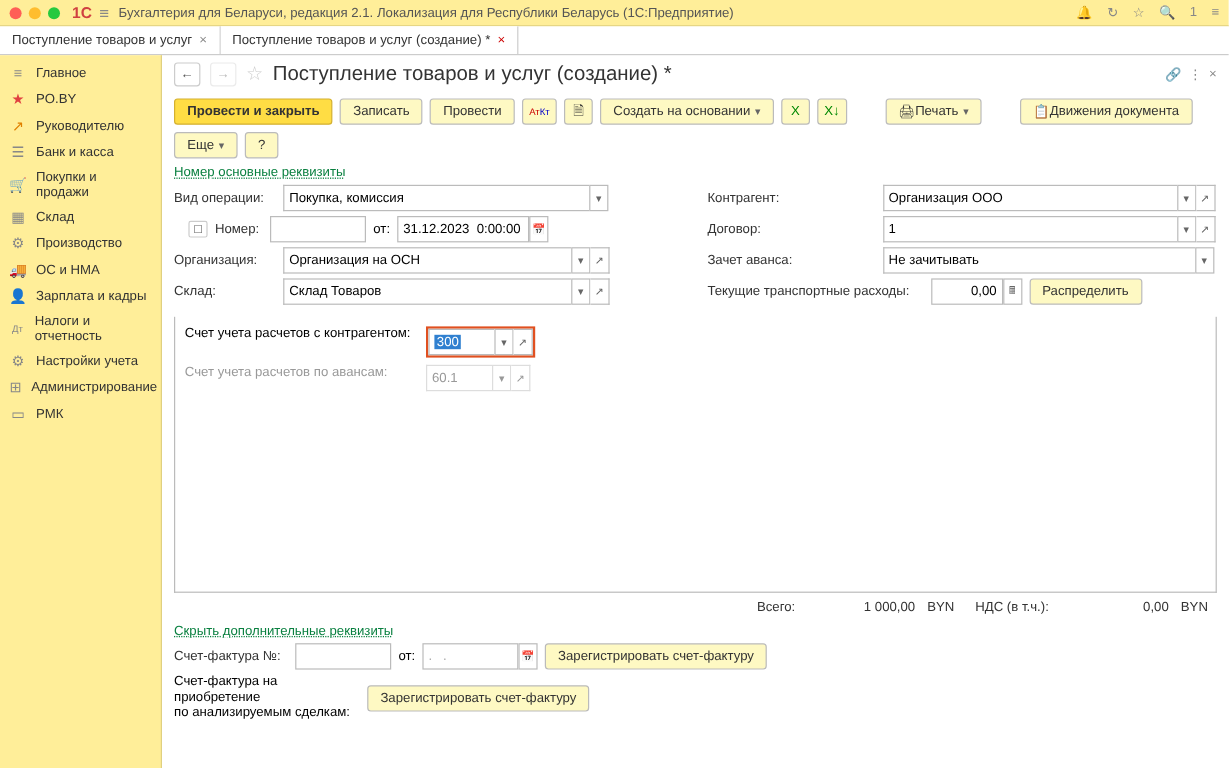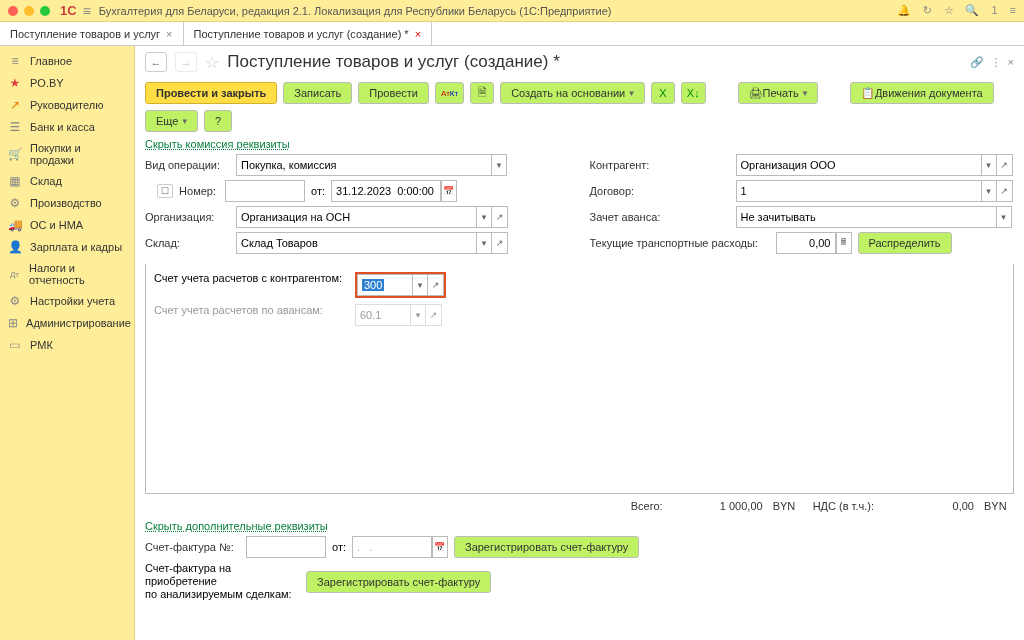--- a/index.html
+++ b/index.html
@@ -26,21 +26,21 @@
 .sidebar-icon { width: 14px; text-align: center; color: #888; font-size: 12px; }
 
 .content { flex: 1; display: flex; flex-direction: column; overflow: hidden; }
 .content-head { display: flex; align-items: center; padding: 6px 10px; gap: 8px; }
 .nav-btn { width: 22px; height: 20px; border: 1px solid #ccc; background: #fff; border-radius: 3px; display: flex; align-items: center; justify-content: center; color: #555; cursor: pointer; }
 .star { color: #ccc; font-size: 16px; }
 .content-title { font-size: 17px; color: #333; }
 .head-right { margin-left: auto; display: flex; gap: 6px; color: #888; }
 
 .toolbar { display: flex; align-items: center; padding: 4px 10px; gap: 6px; flex-wrap: wrap; }
-.btn { height: 22px; padding: 0 10px; border: 1px solid #bbb; background: #bef264; border-radius: 3px; display: flex; align-items: center; cursor: pointer; color: #333; }
+.btn { height: 22px; padding: 0 10px; border: 1px solid #bbb; background: #fef9c3; border-radius: 3px; display: flex; align-items: center; cursor: pointer; color: #333; }
 .btn.yellow { background: #ffdd44; border-color: #d4b030; font-weight: bold; }
 .btn.icon-only { padding: 0 5px; min-width: 24px; justify-content: center; }
 .dropdown-caret::after { content: "▾"; margin-left: 4px; font-size: 9px; color: #666; }
 
 .hide-link { color: #0a8040; text-decoration: underline dotted; padding: 2px 10px; display: inline-block; cursor: pointer; }
 
 .form-area { padding: 2px 10px; }
 .form-row { display: flex; align-items: center; margin-bottom: 4px; gap: 6px; }
 .form-label { width: 70px; color: #333; }
 .form-label.wider { width: 160px; }
@@ -192,21 +192,21 @@
       <div class="btn icon-only" style="color:#080">X↓</div>
       <div style="width:20px"></div>
       <div class="btn dropdown-caret">🖨 <span>Печать</span></div>
       <div style="width:20px"></div>
       <div class="btn">📋 <span>Движения документа</span></div>
       <div style="flex:1"></div>
       <div class="btn dropdown-caret">Еще</div>
       <div class="btn">?</div>
     </div>
 
-    <a class="hide-link">Скрыть комиссия реквизиты</a>
+    <a class="hide-link">Номер основные реквизиты</a>
 
     <div class="form-area">
       <div class="two-col">
         <div class="col">
           <div class="form-row">
             <span class="form-label" style="width:85px">Вид операции:</span>
             <div class="input-wrap">
                 <input class="input select" style="width: 255px;" value="Покупка, комиссия">
                 <div class="input-btn">▾</div>
               </div>

